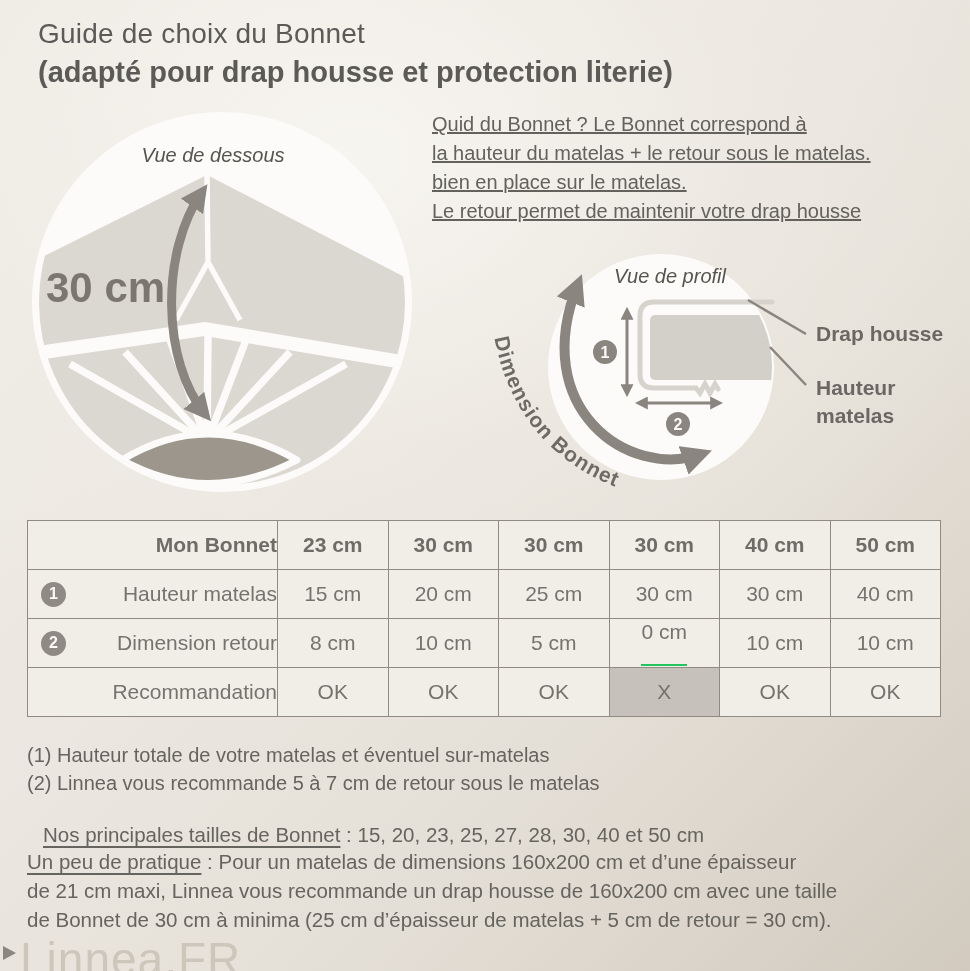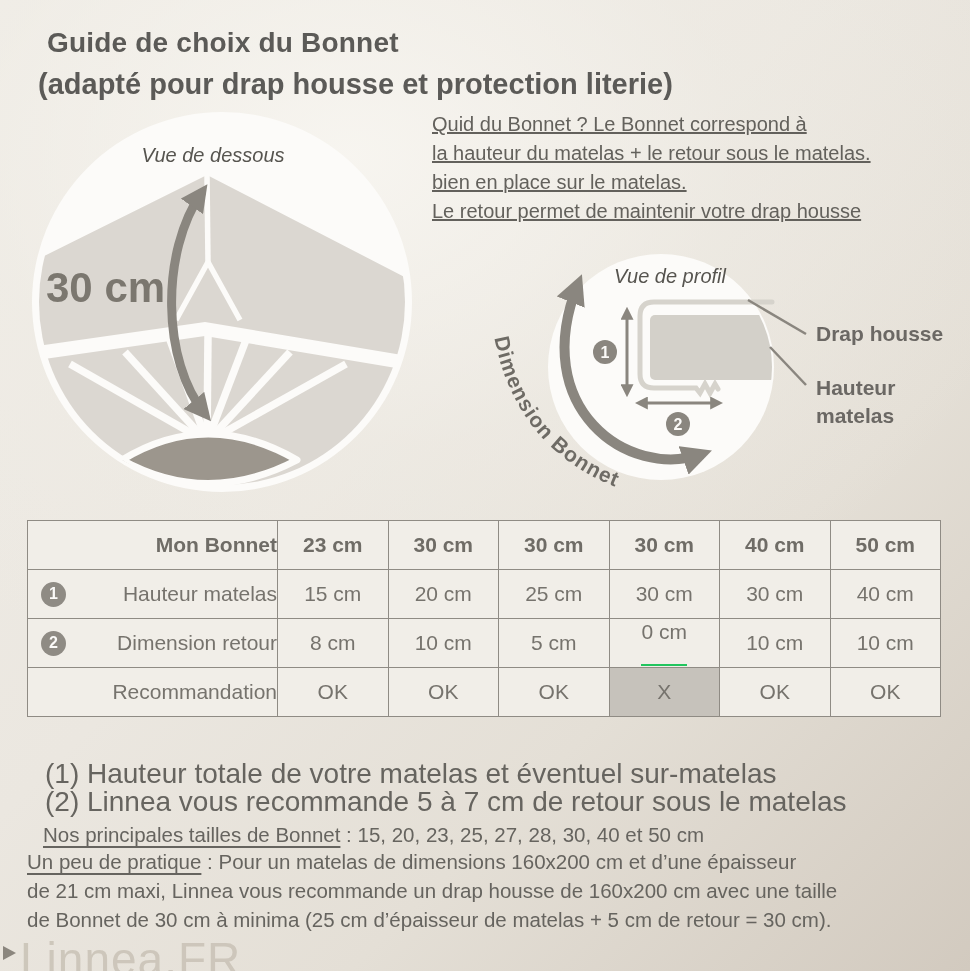--- a/index.html
+++ b/index.html
@@ -4,42 +4,42 @@
 <style>
   html,body{margin:0;padding:0;}
   .page{
     position:relative; width:970px; height:971px; overflow:hidden;
     font-family:"Liberation Sans", sans-serif;
     background:
       radial-gradient(72% 55% at 36% 16%, rgba(248,246,241,.9) 0%, rgba(240,237,230,.45) 55%, rgba(240,237,230,0) 100%),
       linear-gradient(135deg, #f0ede7 0%, #ebe7e0 42%, #e4dfd6 68%, #d2cabf 100%);
   }
   .hdr{position:absolute; left:38px; top:18px; color:#5b5a57;}
-  .hdr h1{margin:9px; font-size:28px; font-weight:bold; letter-spacing:.2px;}
+  .hdr h1{margin:0; font-size:28px; font-weight:normal; letter-spacing:.2px;}
   .hdr .sub{margin-top:6px; font-size:29px; font-weight:bold;}
   .intro{position:absolute; left:432px; top:110px; width:505px; margin:0;
          font-size:20px; line-height:29px; color:#63615c;text-decoration:underline;}
   .intro span{display:block;}
   .svg-abs{position:absolute;}
   
   .tbl{position:absolute; left:27px; top:520px; width:913px;
        display:grid; grid-template-columns:250px repeat(6,1fr); grid-auto-rows:49px;
        border-top:1.5px solid #8f8b84; border-left:1.5px solid #8f8b84;
        font-size:21px; color:#76736d;}
   .cell{background:#f1eee8; border-right:1.5px solid #8f8b84; border-bottom:1.5px solid #8f8b84;
         display:flex; align-items:center; justify-content:center;}
   .cell.hd{font-weight:bold; color:#6f6c66;}
   .cell.lbl{justify-content:flex-end; padding-left:41px; position:relative;}
   .badge{position:absolute; left:13px; width:25px; height:25px; border-radius:50%;
          background:#8f8b84; color:#fbfaf8; font-size:16px; font-weight:bold;
          display:flex; align-items:center; justify-content:center;}
   .cell.xcell{background:#c6c2bb;}
   .cell .u{border-bottom:2px solid #22c55e; padding-bottom:20px;}
   
-  .notes{position:absolute; left:27px; top:742px; margin:18px; font-size:28px; line-height:27.5px; color:#66645f;}
+  .notes{position:absolute; left:27px; top:742px; margin:0; font-size:20px; line-height:27.5px; color:#66645f;}
   .notes span{display:block;}
   .sizes{position:absolute; left:27px; top:807px; margin:16px; font-size:20.5px; color:#66645f;}
   .practice{position:absolute; left:27px; top:847px; width:925px; margin:0;
             font-size:20.5px; line-height:29px; color:#66645f;}
   .practice .ln{display:block;}
   .ul{text-decoration:underline; text-underline-offset:4px;}
   
   .wm{position:absolute; left:20px; top:932px; font-size:46px; font-weight:500;
       letter-spacing:1px; color:#c9c2b6; opacity:.85;}
   .wm-tri{position:absolute; left:3px; top:946px; width:0; height:0;

